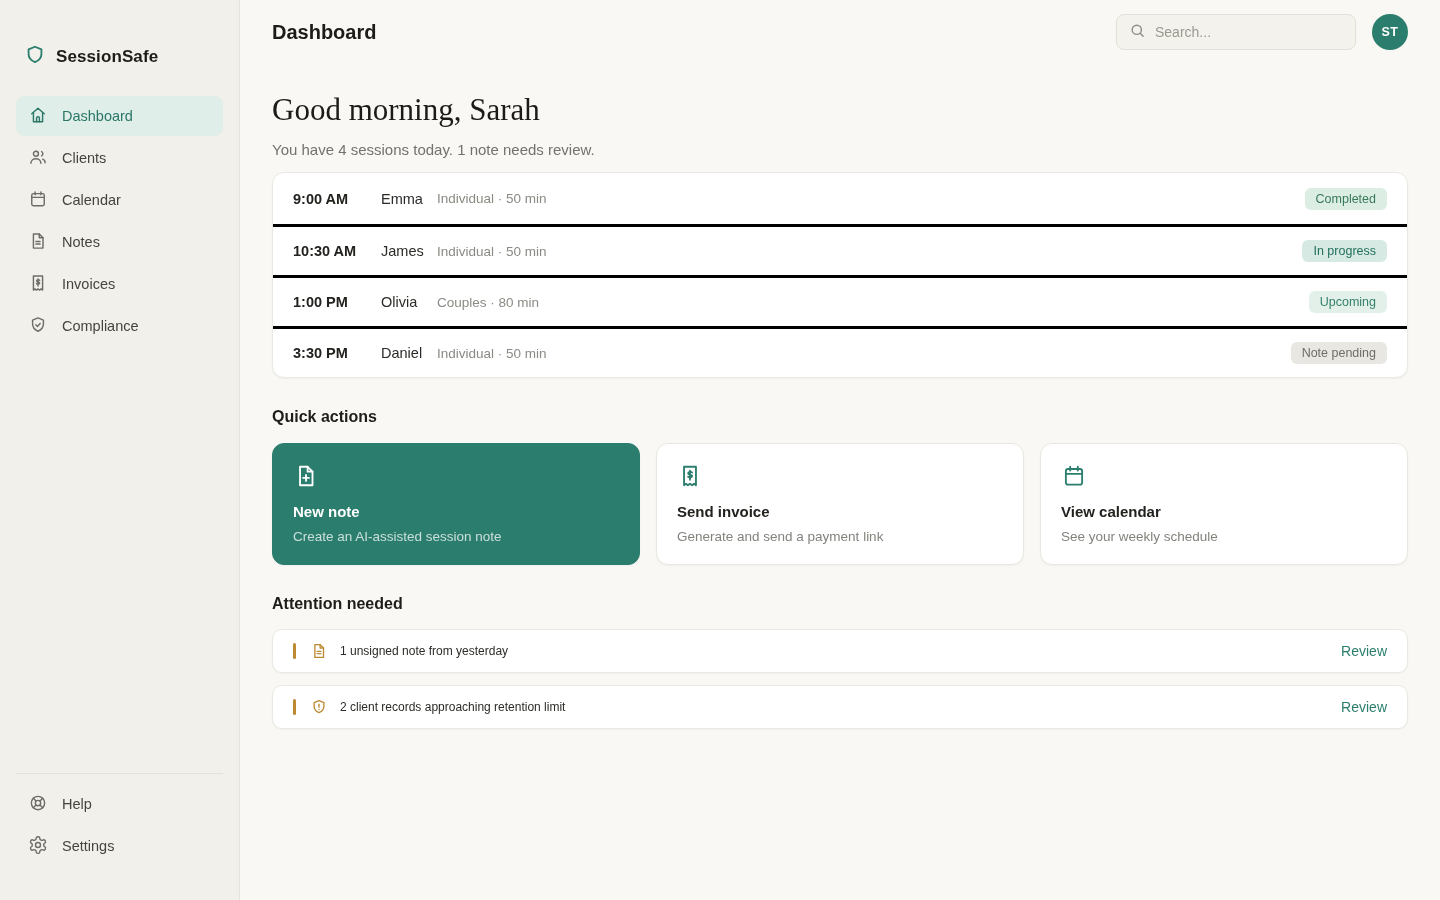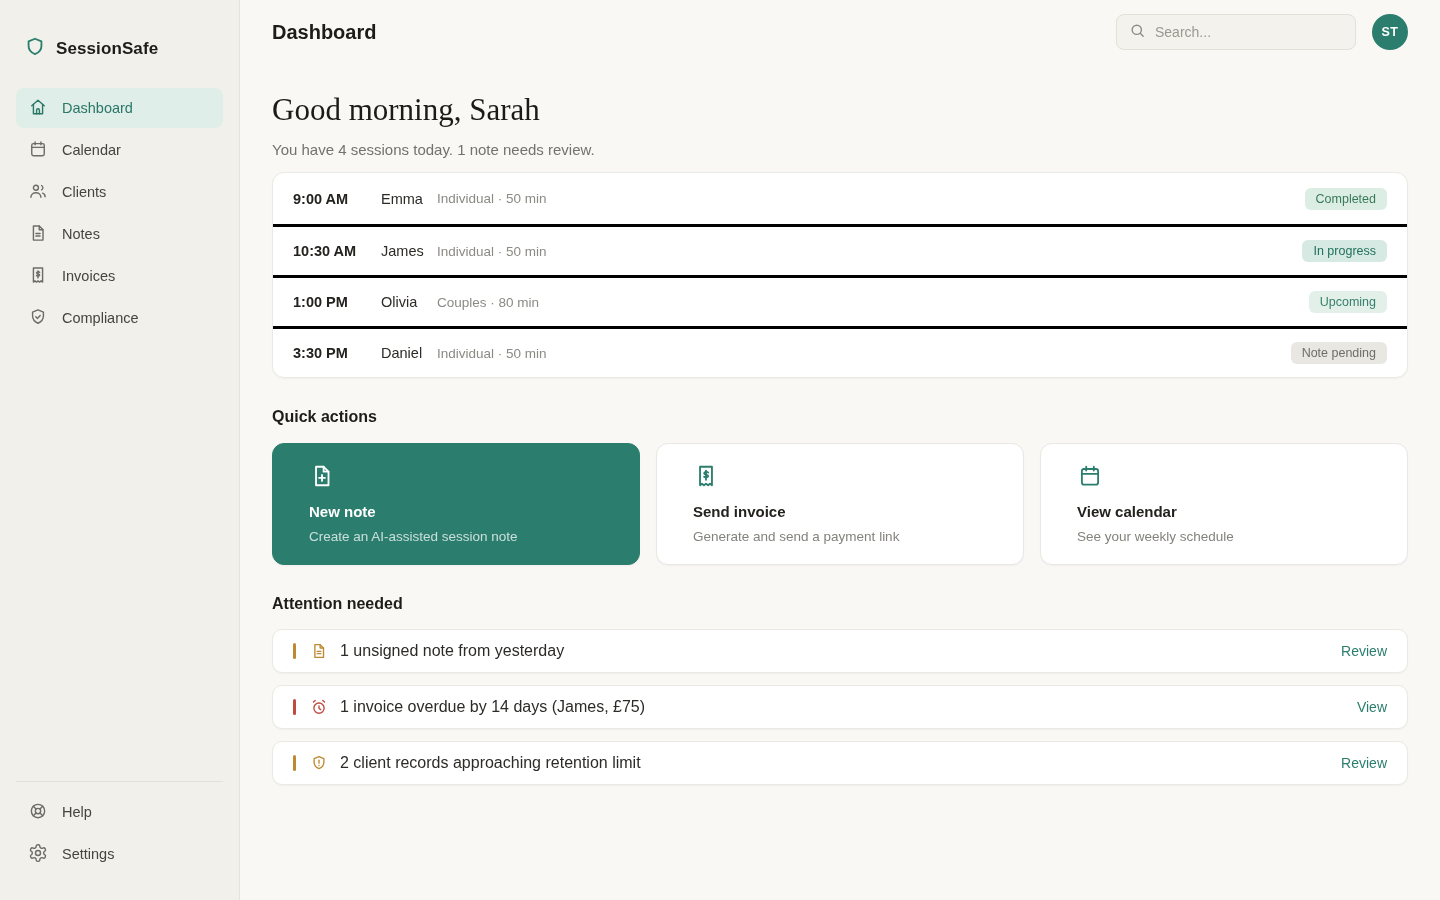--- a/index.html
+++ b/index.html
@@ -1,21 +1,21 @@
 <!DOCTYPE html>
 <html><head>
 <meta charset="utf-8">
 <style>
   * { margin:0; padding:0; box-sizing:border-box; }
   html,body { width:1440px; height:900px; overflow:hidden; }
   body { font-family:"Liberation Sans", sans-serif; display:flex; background:#f9f8f4; color:#21201c; }
 
   
   .sidebar { width:240px; flex:0 0 240px; background:#f1f0eb; border-right:1px solid #e5e3dc;
-             display:flex; flex-direction:column; padding:4px 16px; }
+             display:flex; flex-direction:column; padding:12px 16px; }
   .logo-row { display:flex; align-items:center; gap:10px; padding:32px 8px 26px 8px; }
   .logo-row svg { color:#2b7e6d; }
   .logo-text { font-size:17px; font-weight:700; color:#1d1c18; letter-spacing:.1px; }
   .nav { display:flex; flex-direction:column; gap:2px; }
   .nav-item { display:flex; align-items:center; gap:14px; height:40px; padding:0 12px;
               border-radius:8px; font-size:14.5px; color:#45443f; cursor:pointer; }
   .nav-item svg { color:#6d6c66; flex:0 0 auto; }
   .nav-item.active { background:#dfeee8; color:#2a7767; font-weight:500; }
   .nav-item.active svg { color:#2a7767; }
   .sidebar-footer { margin-top:auto; border-top:1px solid #e3e1da; padding:10px 0 22px 0;
@@ -51,41 +51,41 @@
   .s-name { width:56px; font-size:14.5px; font-weight:500; color:#2c2b27; }
   .s-meta { font-size:13.5px; color:#8b8a84; }
   .badge { margin-left:auto; font-size:12.5px; font-weight:500; padding:4px 11px; border-radius:6px; white-space:nowrap; }
   .badge.completed  { background:#dceee3; color:#39795b; }
   .badge.in-progress{ background:#d6e9e2; color:#22705d; }
   .badge.upcoming   { background:#e3f0ea; color:#35806b; }
   .badge.pending    { background:#e9e7e2; color:#6e6d67; }
 
   
   .qa-grid { margin-top:17px; display:grid; grid-template-columns:1fr 1fr 1fr; gap:16px; }
-  .qa-card { border-radius:12px; padding:19px 36px; height:122px; cursor:pointer;
+  .qa-card { border-radius:12px; padding:19px 20px; height:122px; cursor:pointer;
              background:#fff; border:1px solid #e9e7e1; box-shadow:0 1px 2px rgba(30,29,26,.04); }
   .qa-card svg { color:#2b7e6d; }
   .qa-title { margin-top:10px; font-size:15px; font-weight:700; color:#23221e; }
   .qa-sub { margin-top:9px; font-size:13.5px; color:#83827c; }
   .qa-card.primary { background:#2b7e6d; border-color:#2b7e6d; }
   .qa-card.primary svg { color:#fff; }
   .qa-card.primary .qa-title { color:#fff; }
   .qa-card.primary .qa-sub { color:rgba(255,255,255,.75); }
 
   
   .att-list { margin-top:16px; display:flex; flex-direction:column; gap:12px; }
   .att-row { background:#fff; border:1px solid #ebe9e3; border-radius:10px; height:44px;
              display:flex; align-items:center; padding:0 20px; box-shadow:0 1px 2px rgba(30,29,26,.04); }
   .att-bar { width:3px; height:16px; border-radius:2px; flex:0 0 auto; }
   .att-row.warning .att-bar { background:#bd8a33; }
   .att-row.danger  .att-bar { background:#bf4a3f; }
   .att-icon { margin-left:14px; display:flex; }
   .att-row.warning .att-icon svg { color:#bd8a33; }
   .att-row.danger  .att-icon svg { color:#bf4a3f; }
-  .att-text { margin-left:12px; font-size:16px; color:#2c2b27; }
+  .att-text { margin-left:12px; font-size:12px; color:#2c2b27; }
   .att-link { margin-left:auto; font-size:14px; font-weight:500; color:#2b7e6d; cursor:pointer; text-decoration:none; }
 </style>
 </head>
 <body>
 
 <aside class="sidebar">
   <div class="logo-row">
     <span>
       <svg width="22" height="22" viewBox="0 0 24 24" fill="none" stroke="currentColor" stroke-width="2" stroke-linecap="round" stroke-linejoin="round">
           <path d="M12 3l7 2.8v5.1c0 4.4-2.9 7.3-7 8.9-4.1-1.6-7-4.5-7-8.9V5.8L12 3z"></path>
@@ -98,33 +98,33 @@
     <div class="nav-item active">
       <span><svg width="20" height="20" viewBox="0 0 24 24" fill="none" stroke="currentColor" stroke-width="1.7" stroke-linecap="round" stroke-linejoin="round">
             <path d="M4.5 10.5L12 4l7.5 6.5"></path>
             <path d="M6.5 9v11h11V9"></path>
             <path d="M10.3 20v-4.2a1.7 1.7 0 0 1 3.4 0V20"></path>
           </svg></span>
       <span>Dashboard</span>
     </div>
     <div class="nav-item">
       <span><svg width="20" height="20" viewBox="0 0 24 24" fill="none" stroke="currentColor" stroke-width="1.7" stroke-linecap="round" stroke-linejoin="round">
-            <rect x="4.5" y="5.5" width="15" height="14.5" rx="2"></rect>
-            <path d="M8.5 3.5V7M15.5 3.5V7M4.5 10h15"></path>
-          </svg></span>
-      <span>Calendar</span>
-    </div>
-    <div class="nav-item">
-      <span><svg width="20" height="20" viewBox="0 0 24 24" fill="none" stroke="currentColor" stroke-width="1.7" stroke-linecap="round" stroke-linejoin="round">
             <circle cx="9.5" cy="8" r="3"></circle>
             <path d="M3.5 19.5c0-3.3 2.7-5.4 6-5.4s6 2.1 6 5.4"></path>
             <path d="M16.3 5.4a3 3 0 0 1 0 5.2"></path>
             <path d="M17.6 14.6c1.9.7 2.9 2.2 2.9 4.2"></path>
           </svg></span>
       <span>Clients</span>
+    </div>
+    <div class="nav-item">
+      <span><svg width="20" height="20" viewBox="0 0 24 24" fill="none" stroke="currentColor" stroke-width="1.7" stroke-linecap="round" stroke-linejoin="round">
+            <rect x="4.5" y="5.5" width="15" height="14.5" rx="2"></rect>
+            <path d="M8.5 3.5V7M15.5 3.5V7M4.5 10h15"></path>
+          </svg></span>
+      <span>Calendar</span>
     </div>
     <div class="nav-item">
       <span><svg width="20" height="20" viewBox="0 0 24 24" fill="none" stroke="currentColor" stroke-width="1.7" stroke-linecap="round" stroke-linejoin="round">
             <path d="M6.5 3.5h7L18 8v12.5H6.5z"></path>
             <path d="M13.5 3.5V8H18"></path>
             <path d="M9.5 12.5h5M9.5 15.5h5"></path>
           </svg></span>
       <span>Notes</span>
     </div>
     <div class="nav-item">
@@ -248,32 +248,20 @@
       <span class="att-icon">
           <svg width="18" height="18" viewBox="0 0 24 24" fill="none" stroke="currentColor" stroke-width="1.8" stroke-linecap="round" stroke-linejoin="round">
             <path d="M6.5 3.5h7L18 8v12.5H6.5z"></path>
             <path d="M13.5 3.5V8H18"></path>
             <path d="M9.5 12.5h5M9.5 15.5h5"></path>
           </svg>
         </span>
       <span class="att-text">1 unsigned note from yesterday</span>
       <a class="att-link">Review</a>
     </div>
-    <div class="att-row danger">
-      <span class="att-bar"></span>
-      <span class="att-icon">
-          <svg width="18" height="18" viewBox="0 0 24 24" fill="none" stroke="currentColor" stroke-width="1.8" stroke-linecap="round" stroke-linejoin="round">
-            <circle cx="12" cy="13.5" r="6.8"></circle>
-            <path d="M12 10.5v3.2l2.2 1.8"></path>
-            <path d="M4.6 5.4L7 3.3M19.4 5.4L17 3.3"></path>
-          </svg>
-        </span>
-      <span class="att-text">1 invoice overdue by 14 days (James, £75)</span>
-      <a class="att-link">View</a>
-    </div>
     <div class="att-row warning">
       <span class="att-bar"></span>
       <span class="att-icon">
           <svg width="18" height="18" viewBox="0 0 24 24" fill="none" stroke="currentColor" stroke-width="1.8" stroke-linecap="round" stroke-linejoin="round">
             <path d="M12 3.5l6.5 2.6v4.8c0 4.2-2.8 7-6.5 8.6-3.7-1.6-6.5-4.4-6.5-8.6V6.1L12 3.5z"></path>
             <path d="M12 8.3v4"></path>
             <path d="M12 15.3h.01"></path>
           </svg>
         </span>
       <span class="att-text">2 client records approaching retention limit</span>

